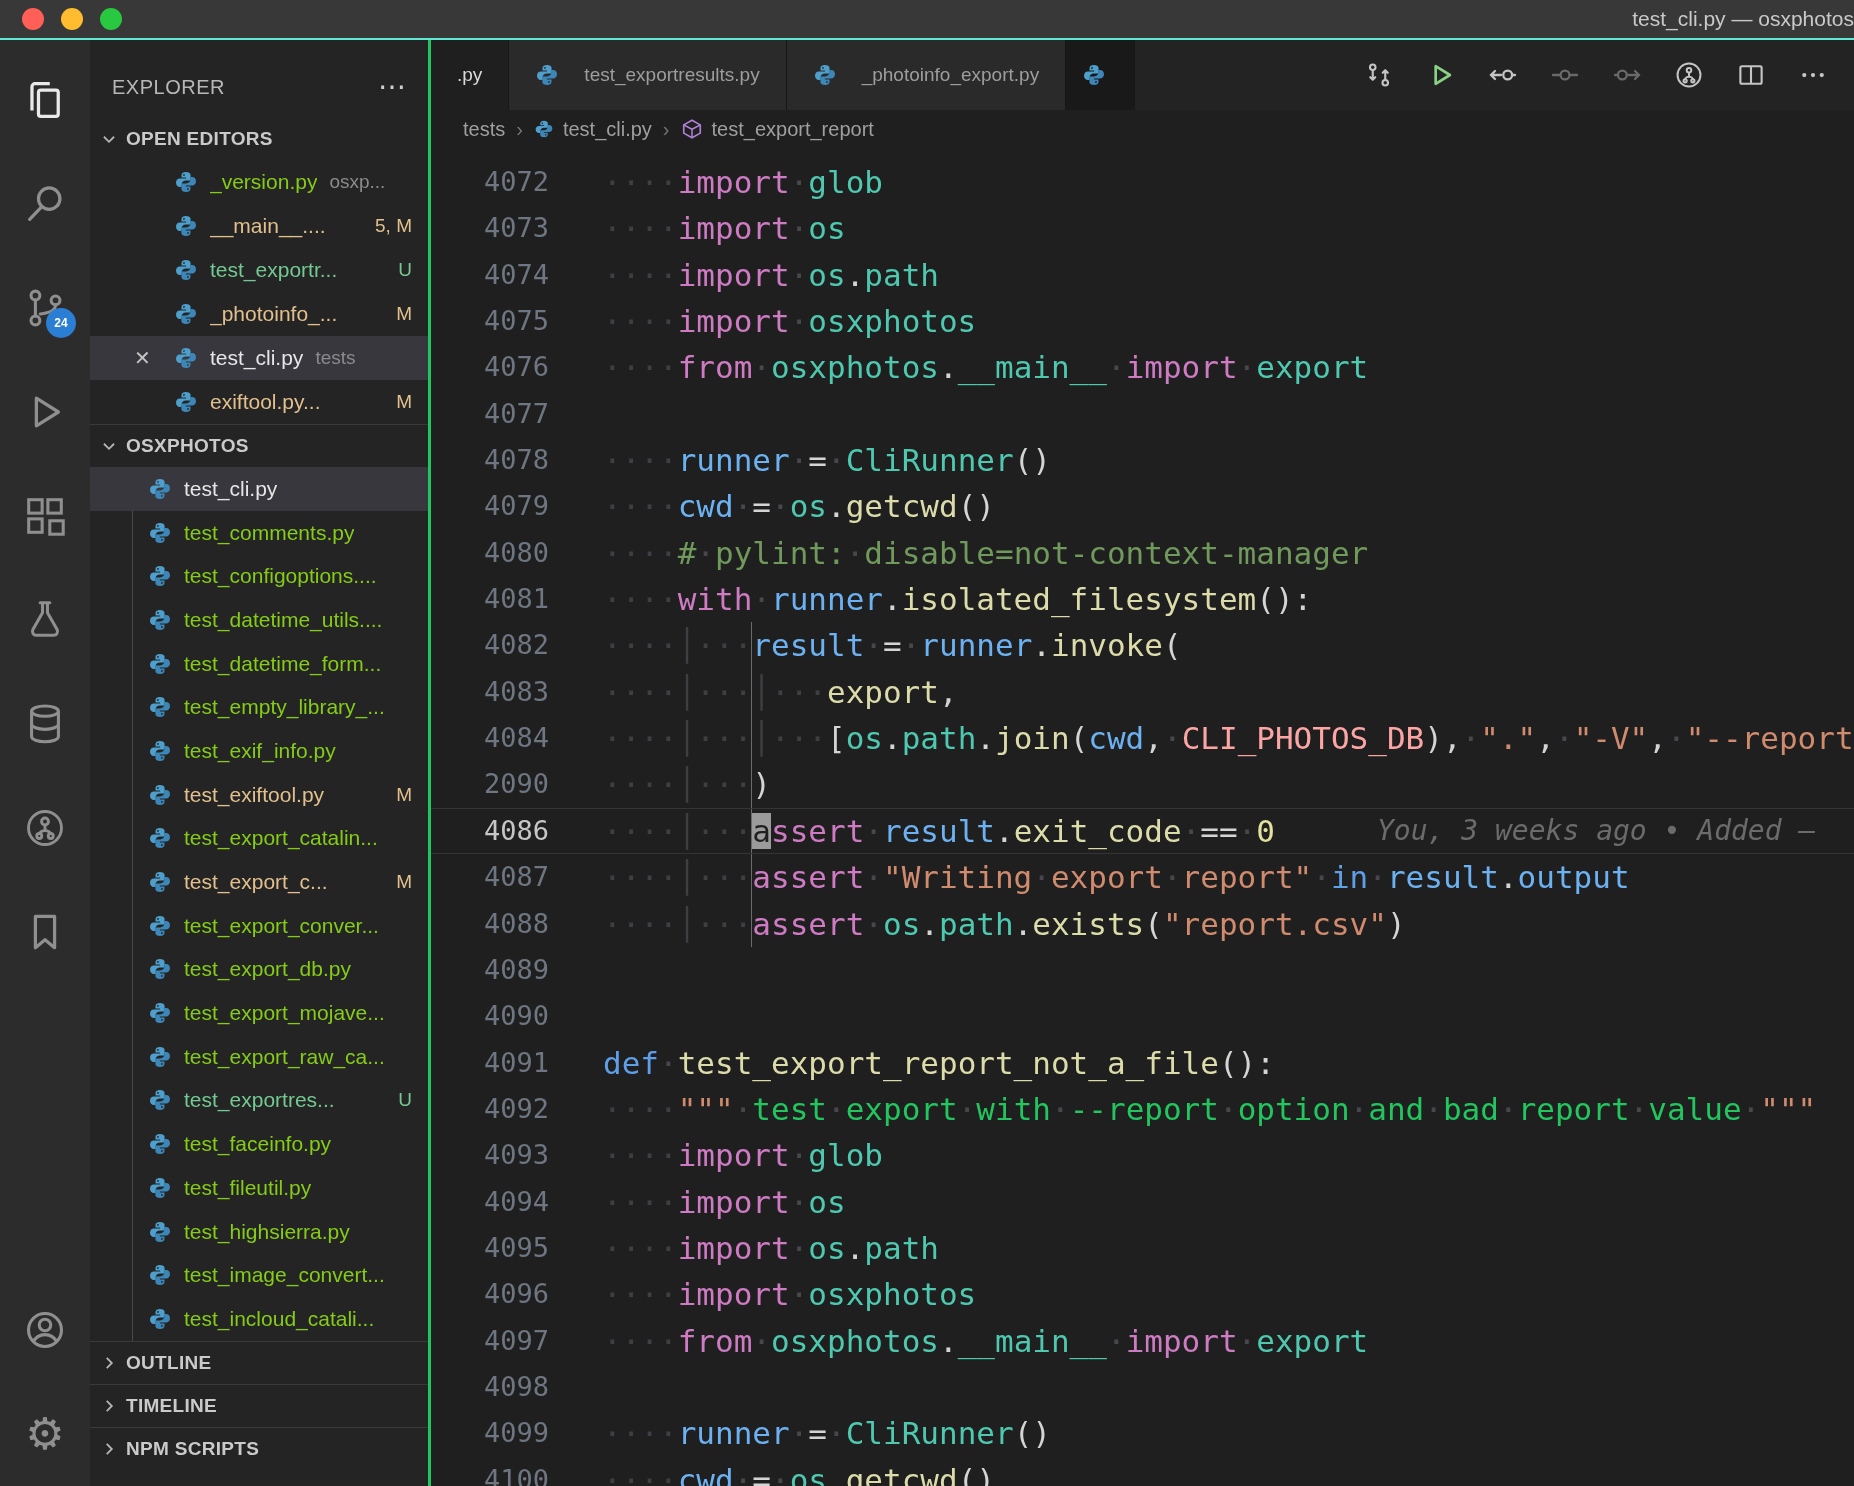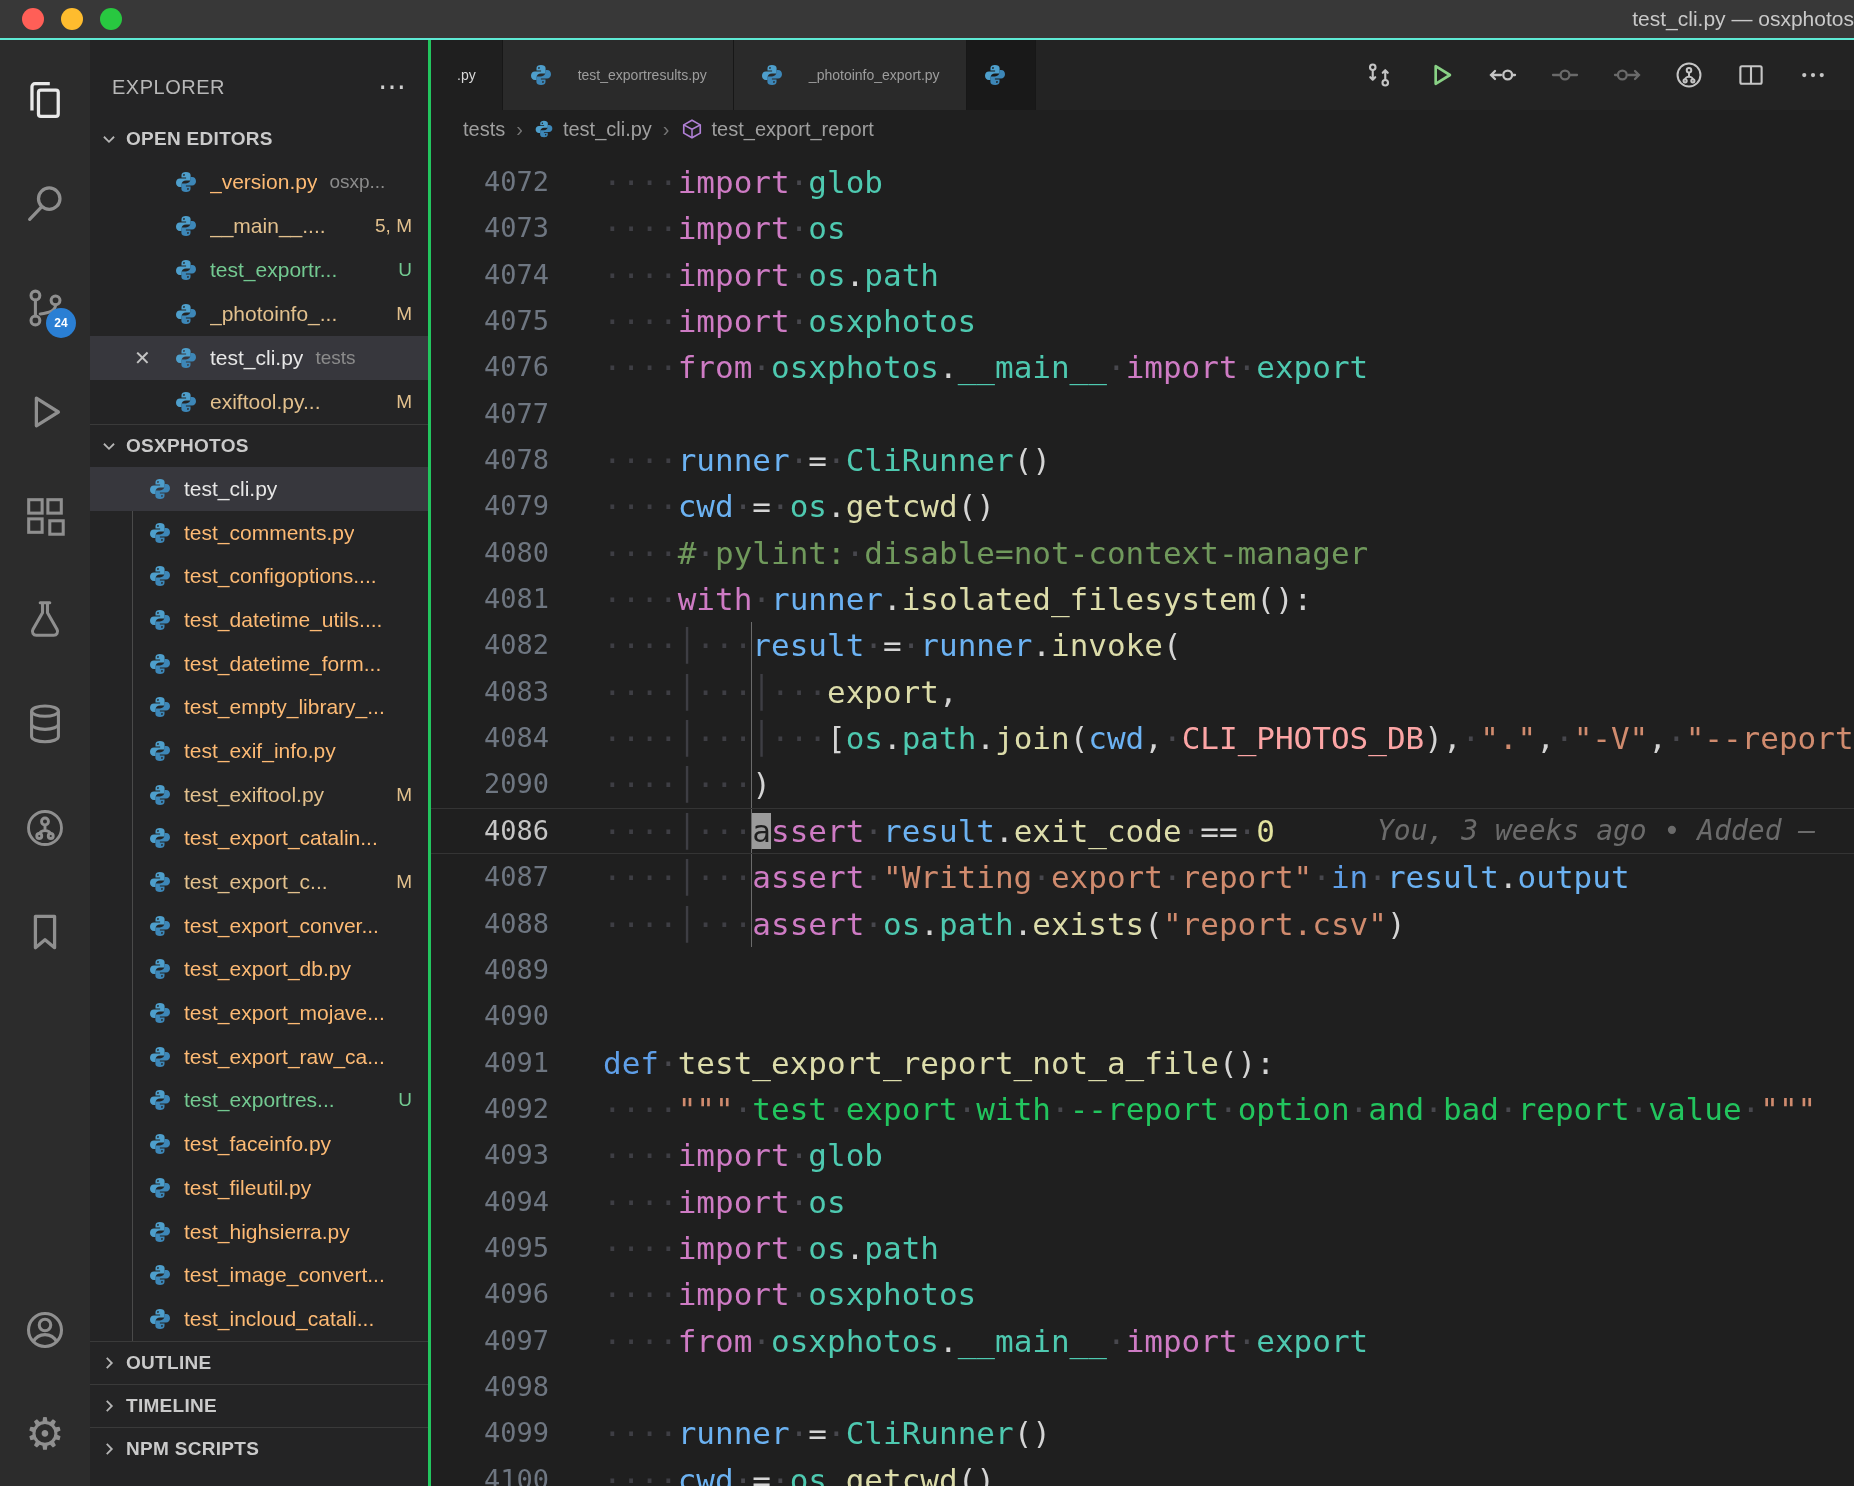--- a/index.html
+++ b/index.html
@@ -35,32 +35,32 @@
   .sb-section .chev { margin:0 8px 0 10px; color:#b5b5b5; display:flex; }
   .sb-section.bordered { border-top:1px solid #3a3a3a; height:43px; }
   .oe-row { height:44px; display:flex; align-items:center; padding-left:84px; position:relative;
     white-space:nowrap; cursor:pointer; }
   .oe-row.sel { background:#37373d; }
   .oe-close { position:absolute; left:44px; color:#c3c3c3; font-size:20px; }
   .row-icon { width:24px; height:24px; margin-right:12px; flex:none; }
   .fname { overflow:hidden; text-overflow:clip; }
   .fsuffix { color:#8b8b8b; margin-left:12px; font-size:19px; }
   .fbadge { margin-left:auto; padding-right:16px; font-size:19px; }
-  .st-normal { color:#fdba74; } .st-modified { color:#e2c08d; } .st-untracked { color:#73c991; }
+  .st-normal { color:#84cc16; } .st-modified { color:#e2c08d; } .st-untracked { color:#73c991; }
   .st-active { color:#e6e6e6; }
   .files { position:relative; }
   .files::before { content:""; position:absolute; left:42px; top:2px; bottom:0;
     border-left:1px solid #4a4a4a; }
   .f-row { height:43.7px; display:flex; align-items:center; padding-left:58px;
     white-space:nowrap; cursor:pointer; position:relative; }
   .f-row.sel { background:#37373d; }
   
   .editor-col { flex:1; display:flex; flex-direction:column; min-width:0; background:#1f1f1f; }
   .tabstrip { height:70px; background:#232323; display:flex; align-items:stretch; flex:none; }
-  .tab { display:flex; align-items:center; gap:13px; padding:0 26px; font-size:14px;
+  .tab { display:flex; align-items:center; gap:13px; padding:0 26px; font-size:19px;
     color:#9d9d9d; background:#2a2a2a; border-right:1px solid #171717; cursor:pointer; white-space:nowrap; }
   .tab.active { background:#1f1f1f; color:#d9d9d9; }
   .tab.icon-only { background:#191919; padding:0 16px; }
   .actions { display:flex; align-items:center; margin-left:auto; padding-right:10px; }
   .act { width:62px; display:flex; align-items:center; justify-content:center;
     color:#c5c5c5; cursor:pointer; }
   .act.dim { color:#6a6a6a; }
   .act.green { color:#89d185; }
   .breadcrumb { height:38px; display:flex; align-items:center; padding-left:32px; gap:11px;
     font-size:20px; color:#9f9f9f; flex:none; }

